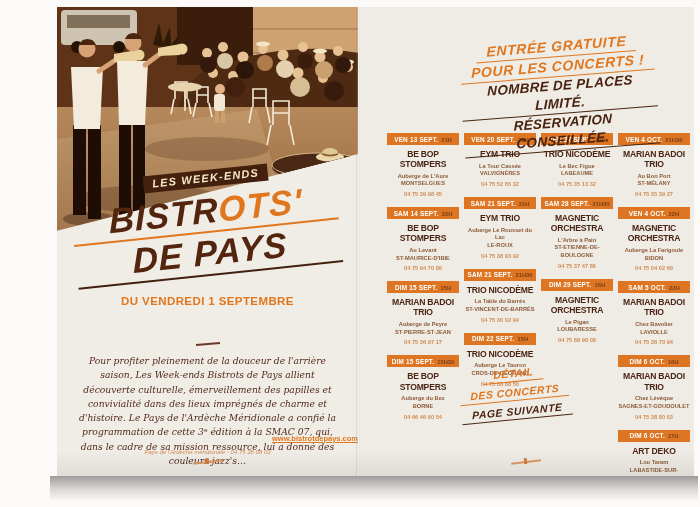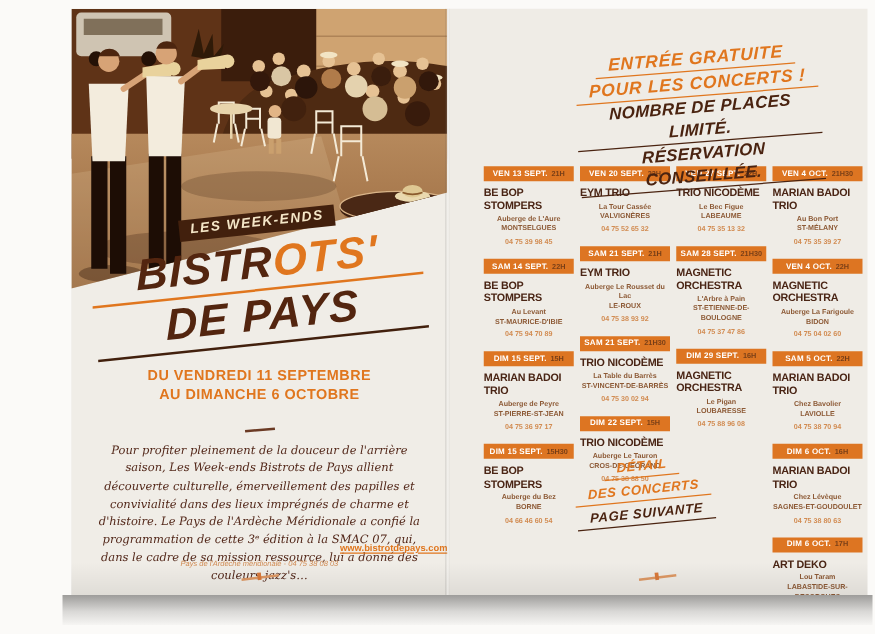--- a/index.html
+++ b/index.html
@@ -62,21 +62,21 @@
   .hline-brown  { color:#4a2310; border-color:#6a4530; font-size:13.5px; letter-spacing:0.3px; }
 
   
   .columns { position:absolute; left:29px; top:126px; width:303px; display:flex; gap:5px; }
   .col { flex:1 1 0; display:flex; flex-direction:column; gap:10px; min-width:0; }
   .entry { display:flex; flex-direction:column; }
   .badge { display:flex; justify-content:center; align-items:baseline; gap:3px;
            background:#dd7522; padding:2.5px 2px; }
   .bdate { color:#ffffff; font-weight:bold; font-size:6.4px; letter-spacing:0.2px; white-space:nowrap; }
   .btime { color:rgba(55,28,16,0.62); font-weight:bold; font-size:5.8px; white-space:nowrap; }
-  .band  { margin-top:4px; font-weight:bold; font-size:8.6px;
+  .band  { margin-top:4px; text-align:center; font-weight:bold; font-size:8.6px;
            letter-spacing:-0.2px; line-height:1.18; color:#4a2515; }
   .venue { margin-top:3.5px; text-align:center; font-weight:bold; font-size:5.7px;
            line-height:1.35; color:#8d5a36; }
   .city  { text-align:center; font-weight:bold; font-size:5.7px; line-height:1.35; color:#8d5a36; }
   .phone { margin-top:3px; text-align:center; font-weight:bold; font-size:5.7px; color:#d28c52; }
 
   
   .detail-note { position:absolute; left:94px; top:356px; width:126px; transform:rotate(-5.5deg);
                  text-align:center; font-weight:bold; font-style:italic; }
   .detail-note .dline { display:inline-block; transform:skewX(-4deg); line-height:1.35;
@@ -219,22 +219,21 @@
     </div>
 
     <div class="ribbon">LES WEEK-ENDS</div>
 
     <div class="title-block">
       <div class="title-line title-line1"><span>BISTR</span><span class="title-orange">OTS'</span></div>
       <div class="title-line title-line2">DE PAYS</div>
     </div>
 
     <div class="dates">
-      <div>DU VENDREDI 11 SEPTEMBRE</div>
-      <div>AU DIMANCHE 6 OCTOBRE</div>
+      <div>DU VENDREDI 1 SEPTEMBRE</div>
     </div>
 
     <div class="dash-divider"></div>
 
     <div class="paragraph">Pour profiter pleinement de la douceur de l'arrière saison, Les Week-ends Bistrots de Pays allient découverte culturelle, émerveillement des papilles et convivialité dans des lieux imprégnés de charme et d'histoire. Le Pays de l'Ardèche Méridionale a confié la programmation de cette 3ᵉ édition à la SMAC 07, qui, dans le cadre de sa mission ressource, lui a donné des couleurs jazz's…</div>
 
     <div class="website">www.bistrotdepays.com</div>
     <div class="contact">Pays de l'Ardèche méridionale - 04 75 38 08 03</div>
 
     <div class="page-marker">

